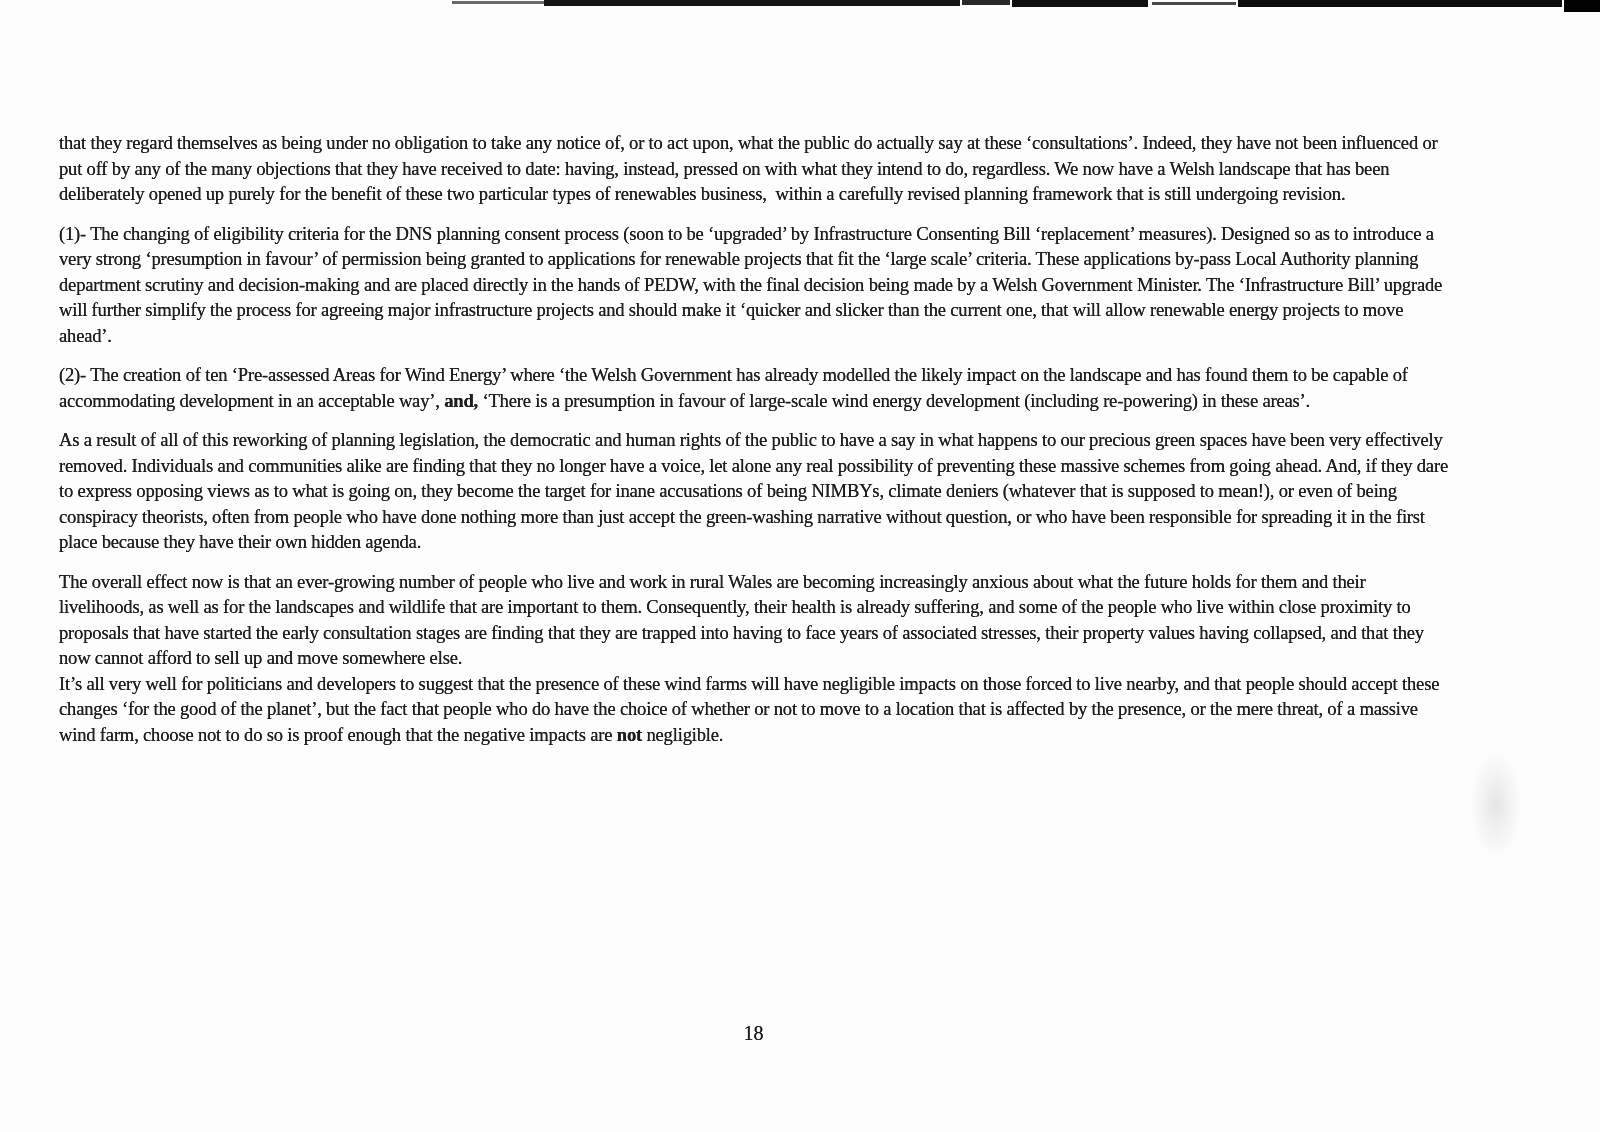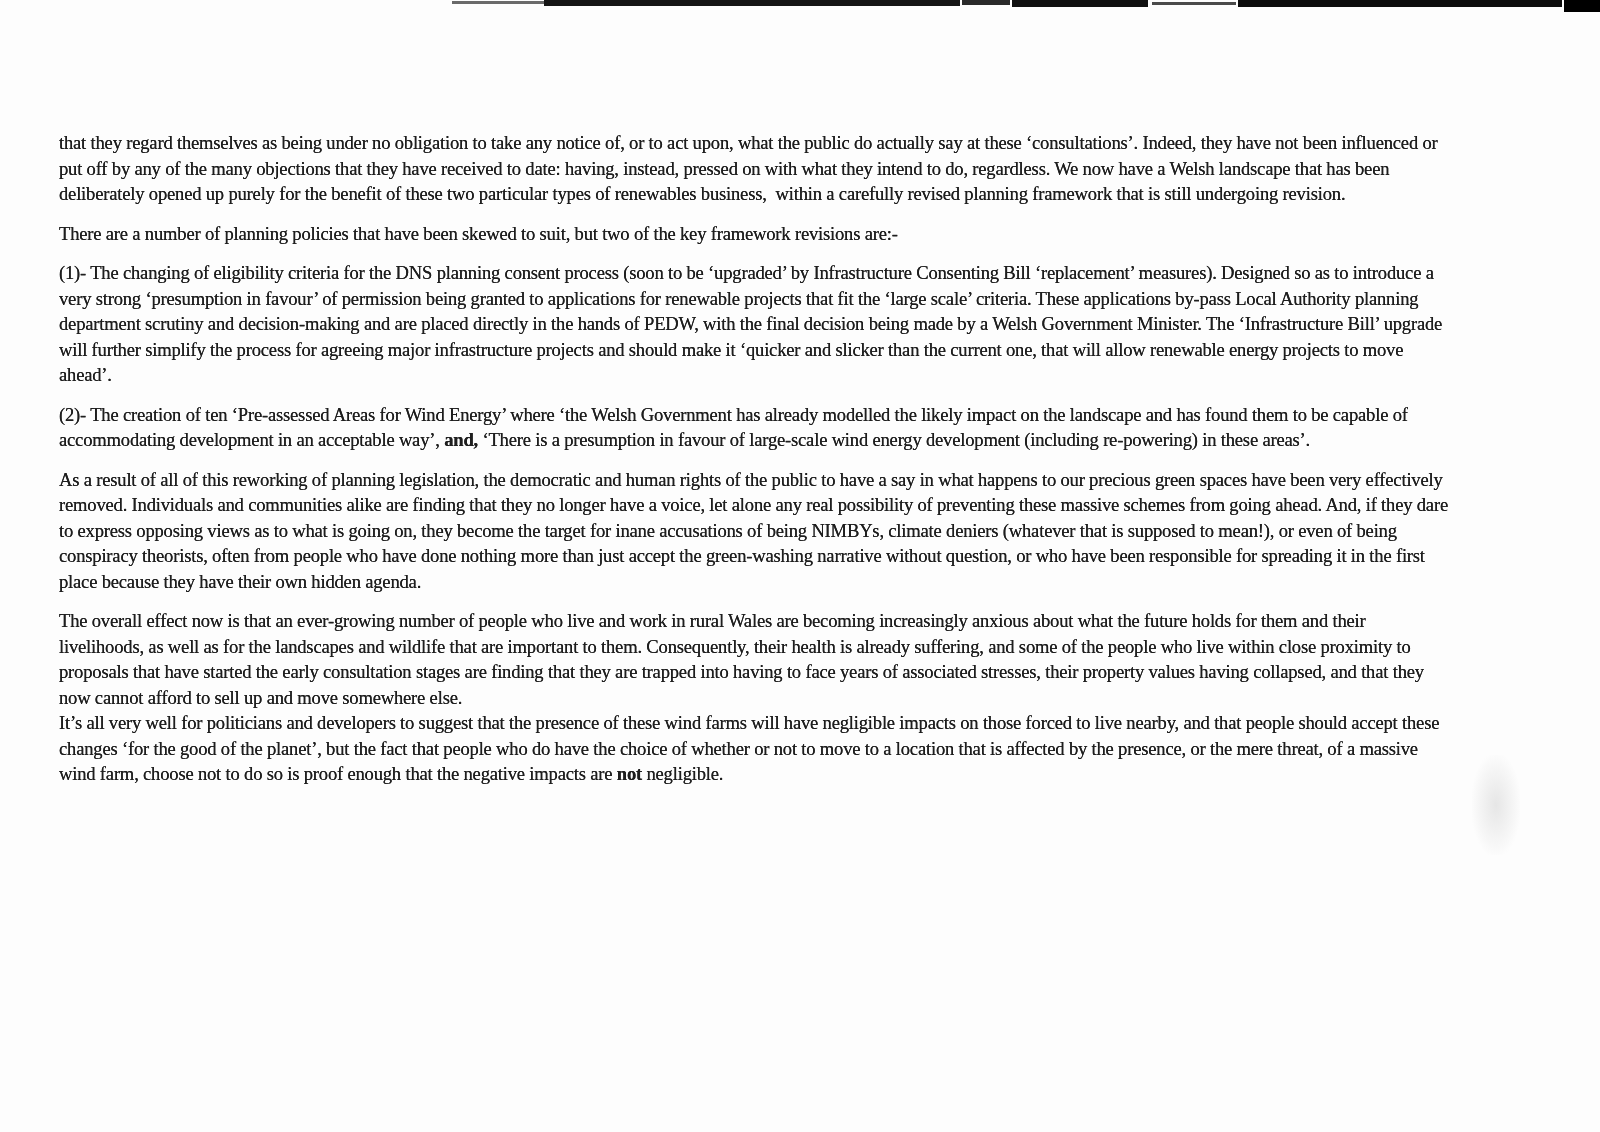--- a/index.html
+++ b/index.html
@@ -79,24 +79,24 @@
     <div class="seg s2"></div>
     <div class="seg s3"></div>
     <div class="seg s4"></div>
     <div class="seg s5"></div>
     <div class="seg s6"></div>
     <div class="seg s7"></div>
   </div>
 
   <main class="body-text">
       <p><span>that they regard themselves as being under no obligation to take any notice of, or to act upon, what the public do actually say at these ‘consultations’. Indeed, they have not been influenced or put off by any of the many objections that they have received to date: having, instead, pressed on with what they intend to do, regardless. We now have a Welsh landscape that has been deliberately opened up purely for the benefit of these two particular types of renewables business,  within a carefully revised planning framework that is still undergoing revision.</span></p>
-      <p><span>There are a number of planning policies that have been skewed to suit, but two of the key framework revisions are:-</span></p>
       <p><span>(1)- The changing of eligibility criteria for the DNS planning consent process (soon to be ‘upgraded’ by Infrastructure Consenting Bill ‘replacement’ measures). Designed so as to introduce a very strong ‘presumption in favour’ of permission being granted to applications for renewable projects that fit the ‘large scale’ criteria. These applications by-pass Local Authority planning department scrutiny and decision-making and are placed directly in the hands of PEDW, with the final decision being made by a Welsh Government Minister. The ‘Infrastructure Bill’ upgrade will further simplify the process for agreeing major infrastructure projects and should make it ‘quicker and slicker than the current one, that will allow renewable energy projects to move ahead’.</span></p>
       <p><span>(2)- The creation of ten ‘Pre-assessed Areas for Wind Energy’ where ‘the Welsh Government has already modelled the likely impact on the landscape and has found them to be capable of accommodating development in an acceptable way’, </span><span class="b">and,</span><span> ‘There is a presumption in favour of large-scale wind energy development (including re-powering) in these areas’.</span></p>
       <p><span>As a result of all of this reworking of planning legislation, the democratic and human rights of the public to have a say in what happens to our precious green spaces have been very effectively removed. Individuals and communities alike are finding that they no longer have a voice, let alone any real possibility of preventing these massive schemes from going ahead. And, if they dare to express opposing views as to what is going on, they become the target for inane accusations of being NIMBYs, climate deniers (whatever that is supposed to mean!), or even of being conspiracy theorists, often from people who have done nothing more than just accept the green-washing narrative without question, or who have been responsible for spreading it in the first place because they have their own hidden agenda.</span></p>
       <p><span>The overall effect now is that an ever-growing number of people who live and work in rural Wales are becoming increasingly anxious about what the future holds for them and their livelihoods, as well as for the landscapes and wildlife that are important to them. Consequently, their health is already suffering, and some of the people who live within close proximity to proposals that have started the early consultation stages are finding that they are trapped into having to face years of associated stresses, their property values having collapsed, and that they now cannot afford to sell up and move somewhere else.
 It’s all very well for politicians and developers to suggest that the presence of these wind farms will have negligible impacts on those forced to live nearby, and that people should accept these changes ‘for the good of the planet’, but the fact that people who do have the choice of whether or not to move to a location that is affected by the presence, or the mere threat, of a massive wind farm, choose not to do so is proof enough that the negative impacts are </span><span class="b">not</span><span> negligible.</span></p>
     </main>
 
   <div class="smudge"></div>
 
+  <footer class="page-number">18</footer>
 
 </div>
 
 </body></html>

